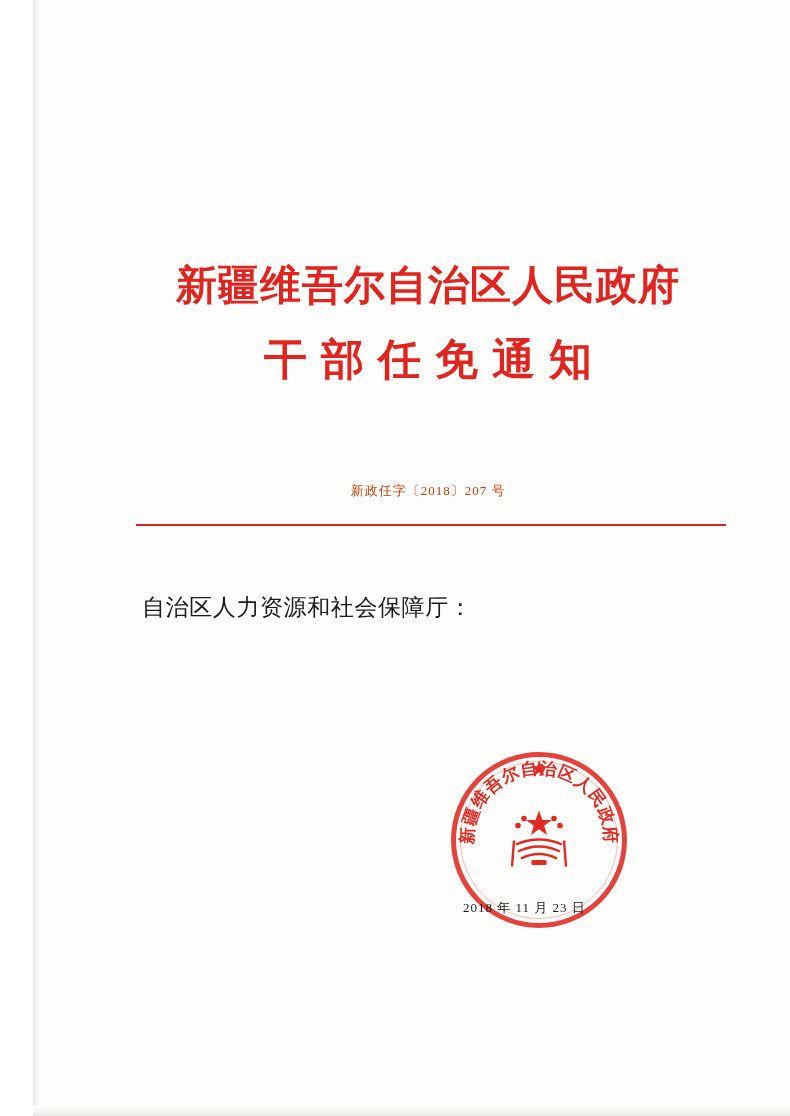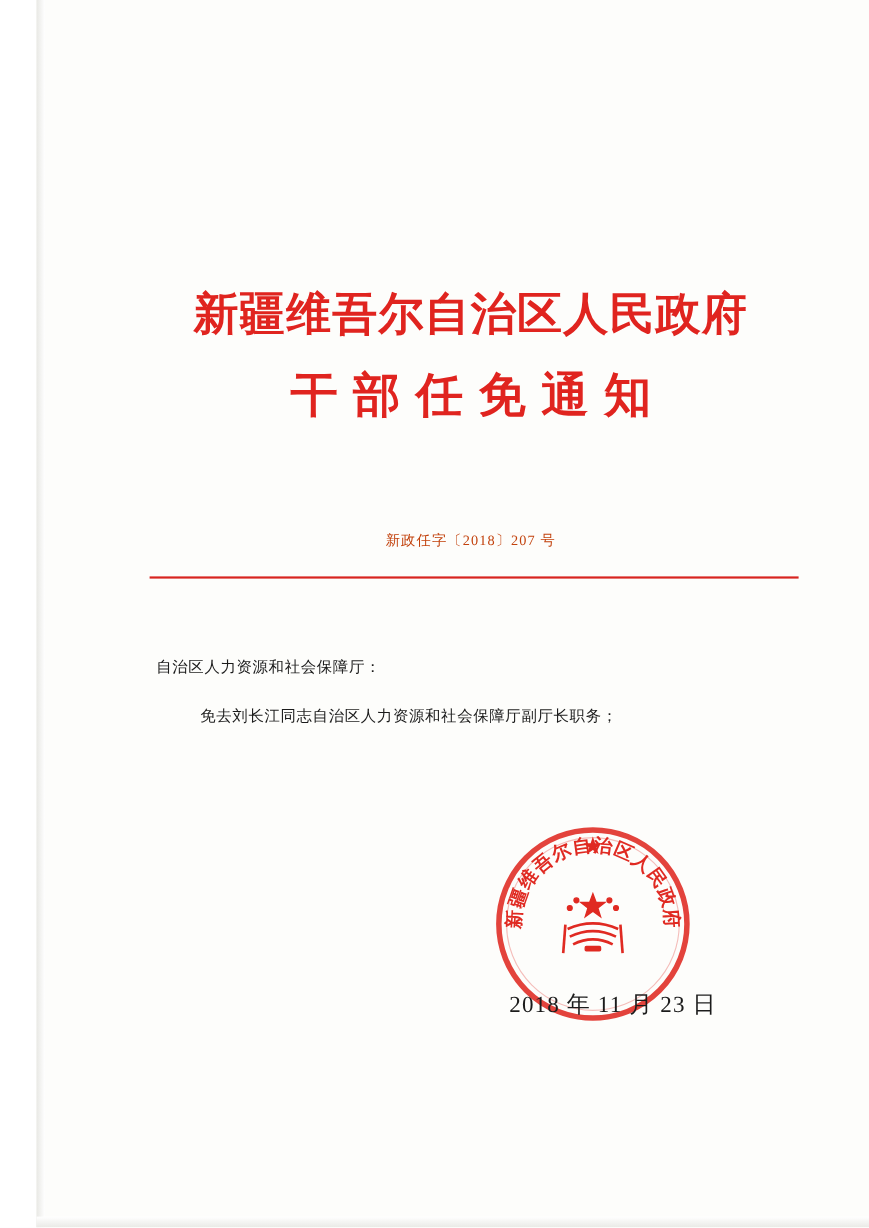--- a/index.html
+++ b/index.html
@@ -88,21 +88,21 @@
     height: 2px;
     background: #d8241f;
   }
 
   .body-block {
     position: absolute;
     top: 586px;
     left: 109px;
     width: 590px;
     color: #1b1b1b;
-    font-size: 14px;
+    font-size: 23px;
     line-height: 44px;
     letter-spacing: 0.6px;
   }
   .body-line {
     white-space: nowrap;
   }
   .body-line.indent {
     text-indent: 40px;
   }
 
@@ -159,21 +159,21 @@
     letter-spacing: 1px;
   }
 
   .seal-date {
     position: absolute;
     top: 899px;
     left: 430px;
     width: 260px;
     text-align: left;
     color: #1b1b1b;
-    font-size: 21px;
+    font-size: 13px;
     letter-spacing: 1px;
     white-space: nowrap;
   }
 </style>
 </head>
 <body>
 
 <div class="page">
 
   <div class="scan-edge-left"></div>
@@ -183,21 +183,20 @@
   <div class="doc-title">新疆维吾尔自治区人民政府</div>
 
   <div class="doc-subtitle">干部任免通知</div>
 
   <div class="doc-number">新政任字〔2018〕207 号</div>
 
   <div class="red-rule"></div>
 
   <div class="body-block">
     <div class="body-line">自治区人力资源和社会保障厅：</div>
-    <div class="body-line indent">免去刘长江同志自治区人力资源和社会保障厅副厅长职务；</div>
   </div>
 
   <div class="seal">
     <div class="ring"></div>
 
     <svg class="seal-text-svg" viewBox="0 0 176 176">
       <defs>
         <path id="sealArc" d="M 22,88 A 66,66 0 0 1 154,88"></path>
       </defs>
       <text>

